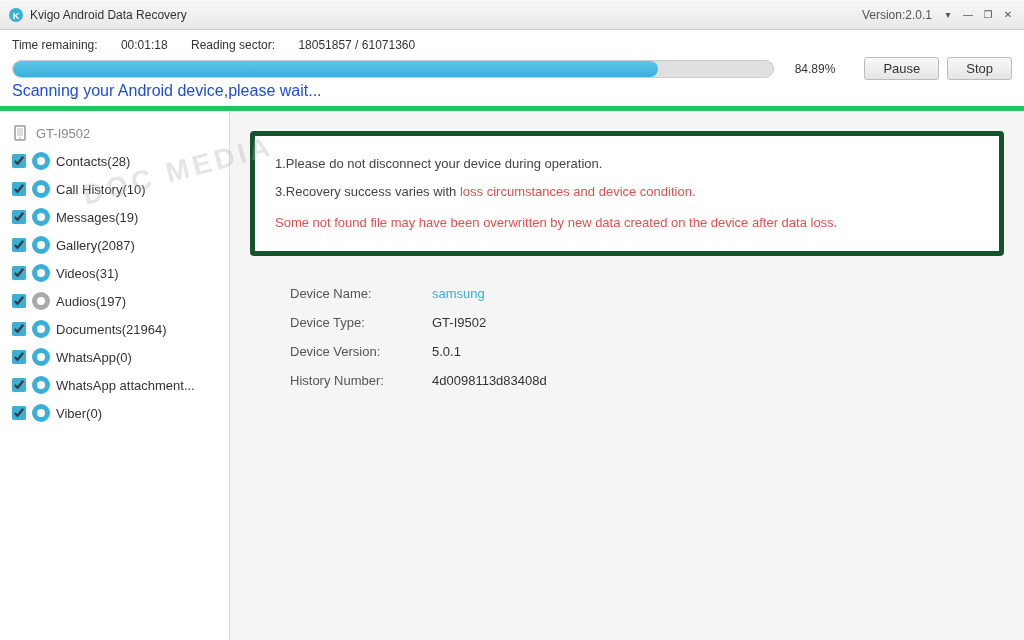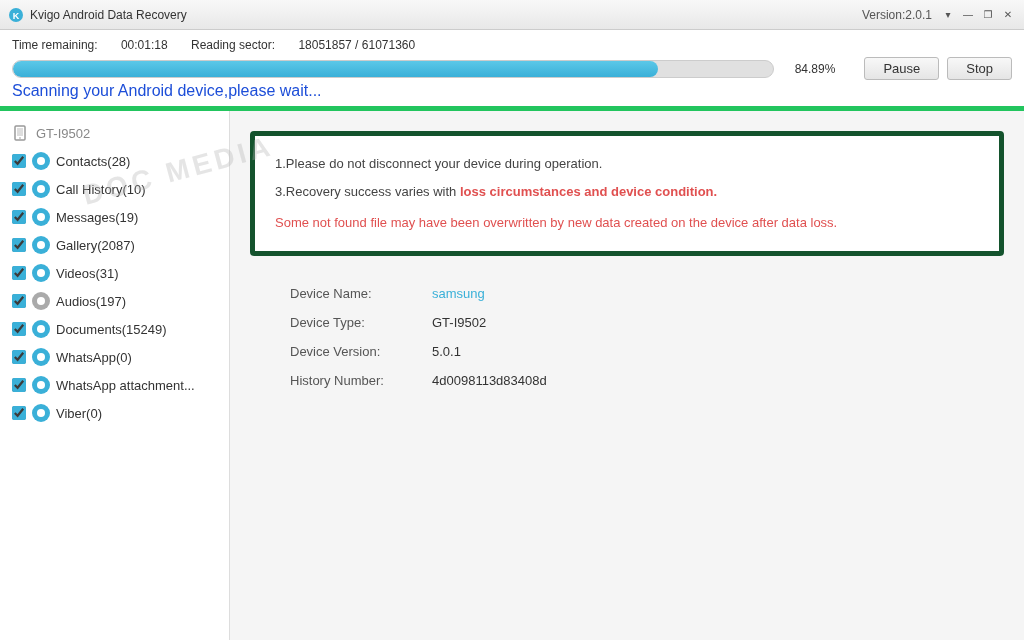--- a/index.html
+++ b/index.html
@@ -184,21 +184,21 @@
       padding: 18px 20px;
       margin-bottom: 30px;
     }
     .info-line {
       font-size: 13px;
       color: #444;
       margin-bottom: 8px;
       line-height: 1.5;
     }
     .info-line strong {
-      font-weight: bold;
+      font-weight: normal;
       color: #e05050;
     }
     .info-warning {
       font-size: 13px;
       color: #e05050;
       margin-top: 12px;
       line-height: 1.5;
     }
 
     .device-details {
@@ -346,21 +346,21 @@
           </div>
           <span class="sidebar-label">Audios(197)</span>
         </div>
         <div class="sidebar-item">
           <input type="checkbox" class="sidebar-checkbox" checked="" style="">
           <div class="sidebar-type-icon icon-teal">
             <svg width="12" height="12" viewBox="0 0 12 12">
               <circle cx="6" cy="6" r="4" fill="white"></circle>
             </svg>
           </div>
-          <span class="sidebar-label">Documents(15249)</span>
+          <span class="sidebar-label">Documents(21964)</span>
         </div>
         <div class="sidebar-item">
           <input type="checkbox" class="sidebar-checkbox" checked="" style="">
           <div class="sidebar-type-icon icon-teal">
             <svg width="12" height="12" viewBox="0 0 12 12">
               <circle cx="6" cy="6" r="4" fill="white"></circle>
             </svg>
           </div>
           <span class="sidebar-label">WhatsApp(0)</span>
         </div>

